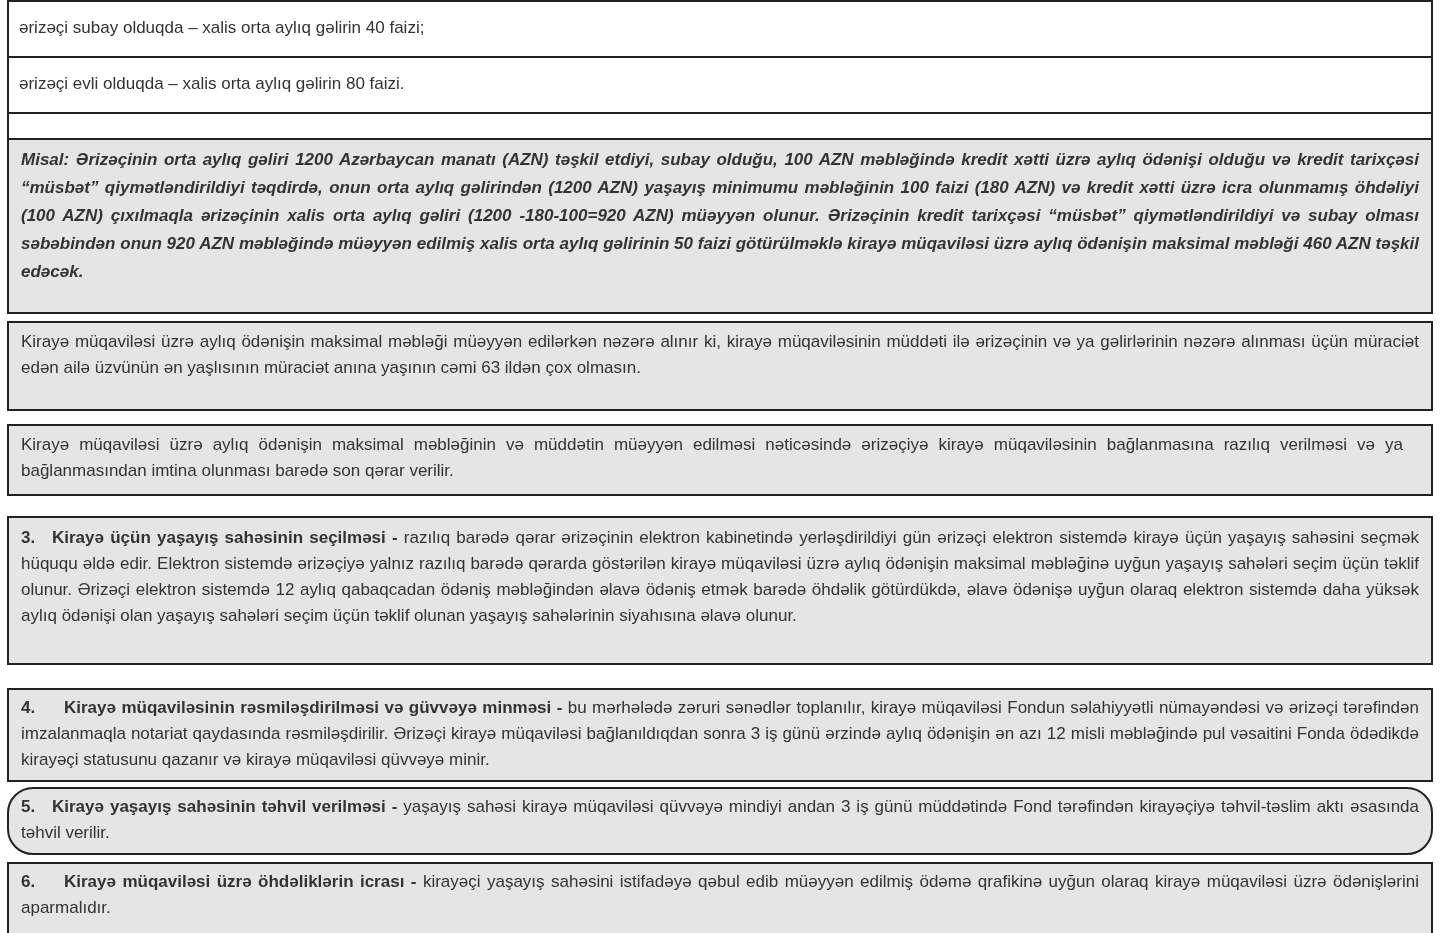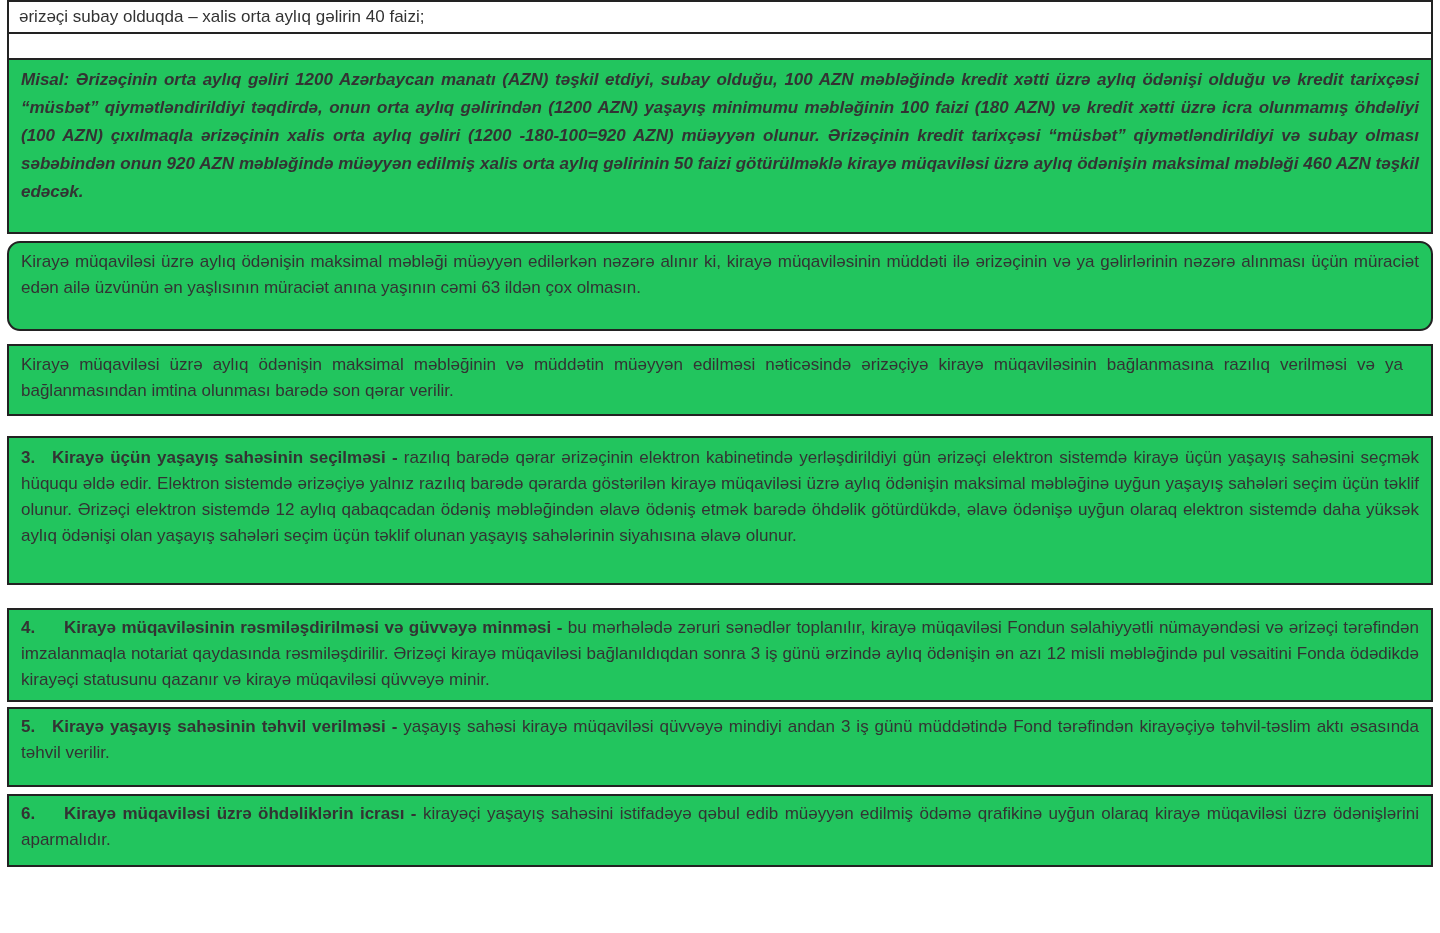--- a/index.html
+++ b/index.html
@@ -8,72 +8,75 @@
     font-family: "Liberation Sans", "DejaVu Sans", sans-serif;
     color: #333333;
     -webkit-font-smoothing: antialiased;
   }
   .doc { padding: 2px 7px 0 7px; }
 
   
   .rule-row {
     border: 2px solid #222222;
     margin-top: -2px;
-    padding: 4px 10px;
+    padding: 16px 10px;
     height: 22px;
     display: flex;
-    align-items: center;
+    align-items: flex-start;
     font-size: 17px;
     background: #ffffff;
   }
   .rule-row b { font-weight: bold; }
   .spacer-row {
     border: 2px solid #222222;
     margin-top: -2px;
     height: 24px;
     background: #ffffff;
   }
 
   
   .cell {
     border: 2px solid #222222;
-    background: #22c55e;
+    background: #e5e5e5;
     font-size: 17px;
     line-height: 26px;
     text-align: justify;
   }
   .cell p { margin: 0; }
 
   .cell.example {
     margin-top: -2px;
     padding: 6px 12px 26px 12px;
     font-weight: bold;
     font-style: italic;
     line-height: 28px;
   }
-  .cell.para-1 { margin-top: 7px;  padding: 6px 12px 28px 12px; border-radius: 13px; }
+  .cell.para-1 { margin-top: 7px;  padding: 6px 12px 28px 12px; }
   .cell.para-2 { margin-top: 13px; padding: 6px 28px 10px 12px; }
 
   .cell.section-3 { margin-top: 20px; padding: 7px 12px 34px 12px; }
   .cell.section-4 { margin-top: 23px; padding: 5px 12px 7px 12px; }
-  .cell.section-5 { margin-top: 5px; padding: 5px 12px 19px 12px; }
+  .cell.section-5 { margin-top: 5px; padding: 5px 12px 7px 12px; border-radius: 26px; }
   .cell.section-6 { margin-top: 7px; padding: 5px 12px 12px 12px; }
 
   .sec-num { font-weight: bold; display: inline-block; }
   .tab-s { min-width: 31px; }
   .tab-w { min-width: 43px; }
   .sec-title { font-weight: bold; }
 </style>
 </head>
 <body>
 
 <div class="doc">
 
   <div class="rule-row">
     <span>ərizəçi subay olduqda – xalis orta aylıq gəlirin 40 faizi;</span>
+  </div>
+  <div class="rule-row">
+    <span>ərizəçi evli olduqda – xalis orta aylıq gəlirin 80 faizi.</span>
   </div>
 
   <div class="spacer-row"></div>
 
   <div class="cell example">
     <p>Misal: Ərizəçinin orta aylıq gəliri 1200 Azərbaycan manatı (AZN) təşkil etdiyi, subay olduğu, 100 AZN məbləğində kredit xətti üzrə aylıq ödənişi olduğu və kredit tarixçəsi “müsbət” qiymətləndirildiyi təqdirdə, onun orta aylıq gəlirindən (1200 AZN) yaşayış minimumu məbləğinin 100 faizi (180 AZN) və kredit xətti üzrə icra olunmamış öhdəliyi (100 AZN) çıxılmaqla ərizəçinin xalis orta aylıq gəliri (1200 -180-100=920 AZN) müəyyən olunur. Ərizəçinin kredit tarixçəsi “müsbət” qiymətləndirildiyi və subay olması səbəbindən onun 920 AZN məbləğində müəyyən edilmiş xalis orta aylıq gəlirinin 50 faizi götürülməklə kirayə müqaviləsi üzrə aylıq ödənişin maksimal məbləği 460 AZN təşkil edəcək.</p>
   </div>
 
   <div class="cell para-1">
     <p>Kirayə müqaviləsi üzrə aylıq ödənişin maksimal məbləği müəyyən edilərkən nəzərə alınır ki, kirayə müqaviləsinin müddəti ilə ərizəçinin və ya gəlirlərinin nəzərə alınması üçün müraciət edən ailə üzvünün ən yaşlısının müraciət anına yaşının cəmi 63 ildən çox olmasın.</p>

